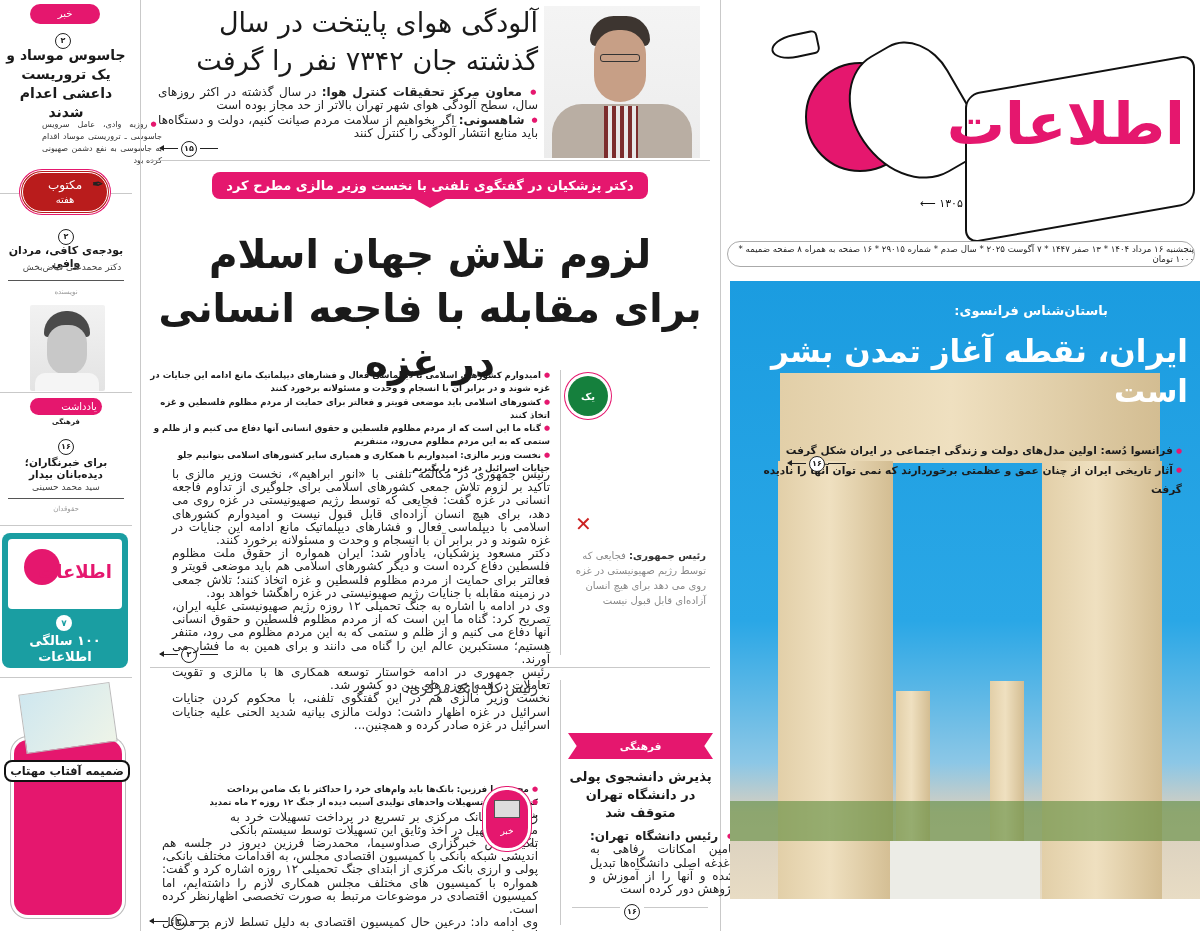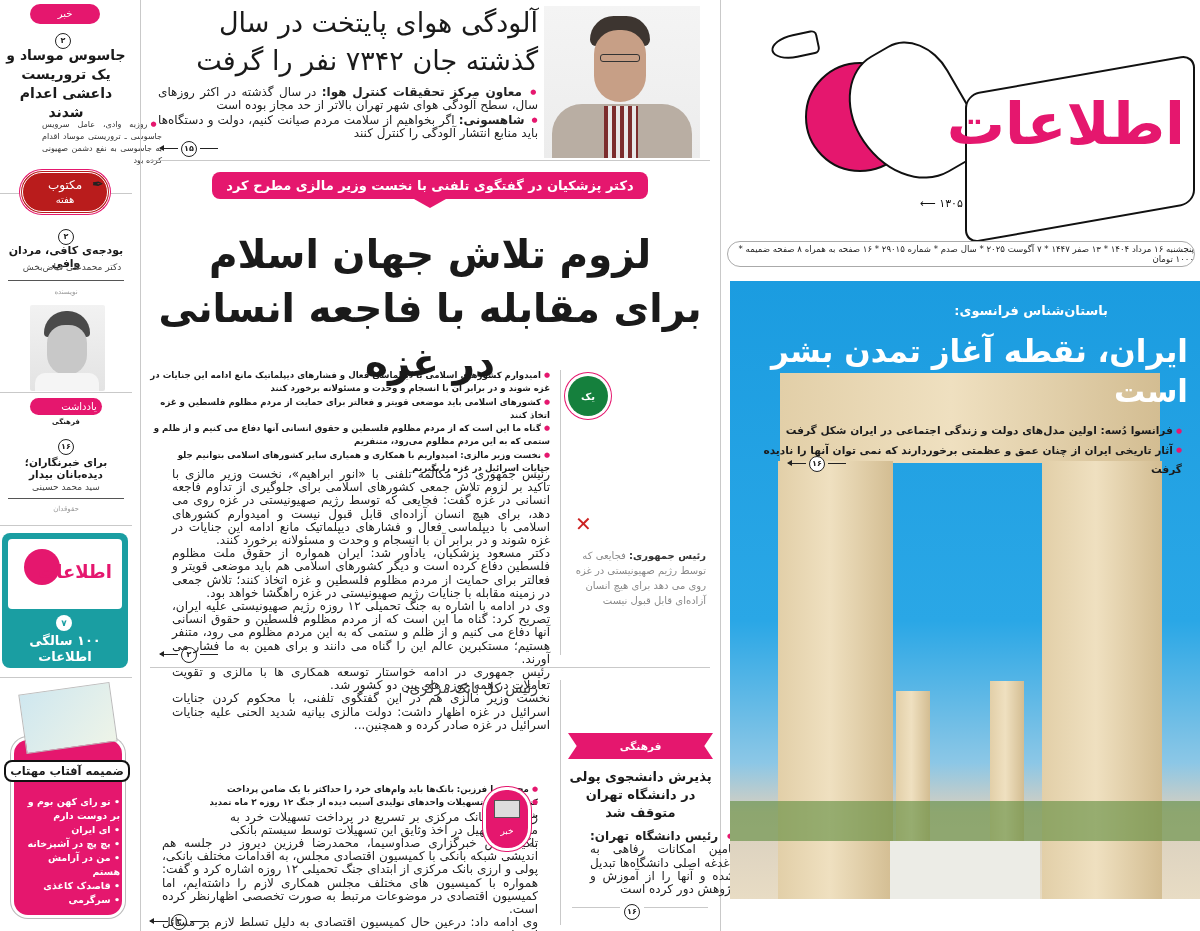--- a/index.html
+++ b/index.html
@@ -33,21 +33,21 @@
 
   .circle-badge { width: 40px; height: 40px; border-radius: 50%; background: #15803d; color: #fff; font-weight: bold; display: flex; align-items: center; justify-content: center; font-size: 10px; box-shadow: 0 0 0 3px #fff, 0 0 0 4px #e5176e; }
 
   
   .masthead { position: absolute; left: 735px; top: 4px; width: 465px; height: 225px; }
   .dateline { position: absolute; left: 727px; top: 241px; width: 468px; height: 26px; border: 1px solid #aaa; border-radius: 13px; font-size: 8.6px; display: flex; align-items: center; justify-content: center; color: #222; }
   .photo { position: absolute; left: 730px; top: 281px; width: 470px; height: 618px; background: linear-gradient(#1b9ce0 0%, #2aa7e6 55%, #8cc7e6 78%, #d8cfbf 86%, #e8dcc4 100%); overflow: hidden; }
   .photo .kick { position: absolute; right: 92px; top: 22px; color: #fff; font-weight: bold; font-size: 13px; }
   .photo .head { position: absolute; right: 12px; top: 50px; color: #fff; font-weight: 900; font-size: 31px; line-height: 40px; }
   .stone { position: absolute; background: linear-gradient(90deg, #e2cfa8, #efe0c0 45%, #d3bd92); }
-  .photo .bullets { position: absolute; right: 18px; top: 140px; width: 420px; font-weight: bold; font-size: 10.6px; line-height: 19px; color: #1b1b1b; text-align: right; }
+  .photo .bullets { position: absolute; right: 18px; top: 160px; width: 420px; font-weight: bold; font-size: 10.6px; line-height: 19px; color: #1b1b1b; text-align: right; }
 </style>
 </head>
 <body>
 
 <div class="side">
   <div class="abs" style="left:30px;top:4px;width:70px;height:20px;border-radius:10px;background:#e5176e;">
     <span style="color:#fff;font-size:10px;line-height:20px;display:block;">خبر</span>
   </div>
   <div class="abs" style="left:55px;top:28px;">
     <span class="pagenum">
@@ -103,28 +103,20 @@
     </div>
     <div style="position:absolute;left:54px;top:82px;width:16px;height:16px;border-radius:50%;background:#fff;color:#1a9ea2;font-size:9px;font-weight:bold;line-height:16px;">۷</div>
     <div style="position:absolute;left:0;top:100px;width:126px;color:#fff;font-weight:bold;font-size:13px;line-height:16px;">۱۰۰ سالگی</div>
     <div style="position:absolute;left:0;top:116px;width:126px;color:#fff;font-weight:bold;font-size:13px;line-height:16px;">اطلاعات</div>
   </div>
   <div class="hrule" style="left:0;top:677px;width:132px;"></div>
 
   <div class="abs" style="left:14px;top:740px;width:108px;height:175px;border-radius:14px;background:#e5176e;box-shadow:0 0 0 3px #fff,0 0 0 4px #bbb;"></div>
   <div class="abs" style="left:22px;top:688px;width:92px;height:60px;background:linear-gradient(135deg,#cfe7ef,#eef4e8);transform:rotate(-8deg);border:1px solid #bbb;"></div>
   <div class="abs" style="left:4px;top:760px;width:126px;height:22px;background:#fff;border:2px solid #111;border-radius:8px;font-weight:bold;font-size:11.5px;line-height:18px;text-align:center;">ضمیمه آفتاب مهتاب</div>
-  <ul class="abs" style="left:20px;top:795px;width:100px;list-style:none;color:#fff;font-size:9.5px;font-weight:bold;line-height:14px;text-align:right;">
-    <li>• <span>تو رای کهن بوم و بر دوست دارم</span></li>
-    <li>• <span>ای ایران</span></li>
-    <li>• <span>پچ پچ در آشپزخانه</span></li>
-    <li>• <span>من در آرامش هستم</span></li>
-    <li>• <span>قاصدک کاغذی</span></li>
-    <li>• <span>سرگرمی</span></li>
-  </ul>
 </div>
 
 <div class="vrule" style="left:140px;top:0;height:931px;"></div>
 
 <div class="abs" style="left:150px;top:0;width:390px;height:160px;">
   <h2 class="toptitle" style="position:absolute;right:2px;top:4px;width:390px;">آلودگی هوای پایتخت در سال گذشته جان ۷۳۴۲ نفر را گرفت</h2>
   <p class="abs body-text bullet" style="right:2px;top:86px;width:380px;">
     <b>معاون مرکز تحقیقات کنترل هوا:</b> <span>در سال گذشته در اکثر روزهای سال، سطح آلودگی هوای شهر تهران بالاتر از حد مجاز بوده است</span>
   </p>
   <p class="abs body-text bullet" style="right:2px;top:114px;width:380px;">

